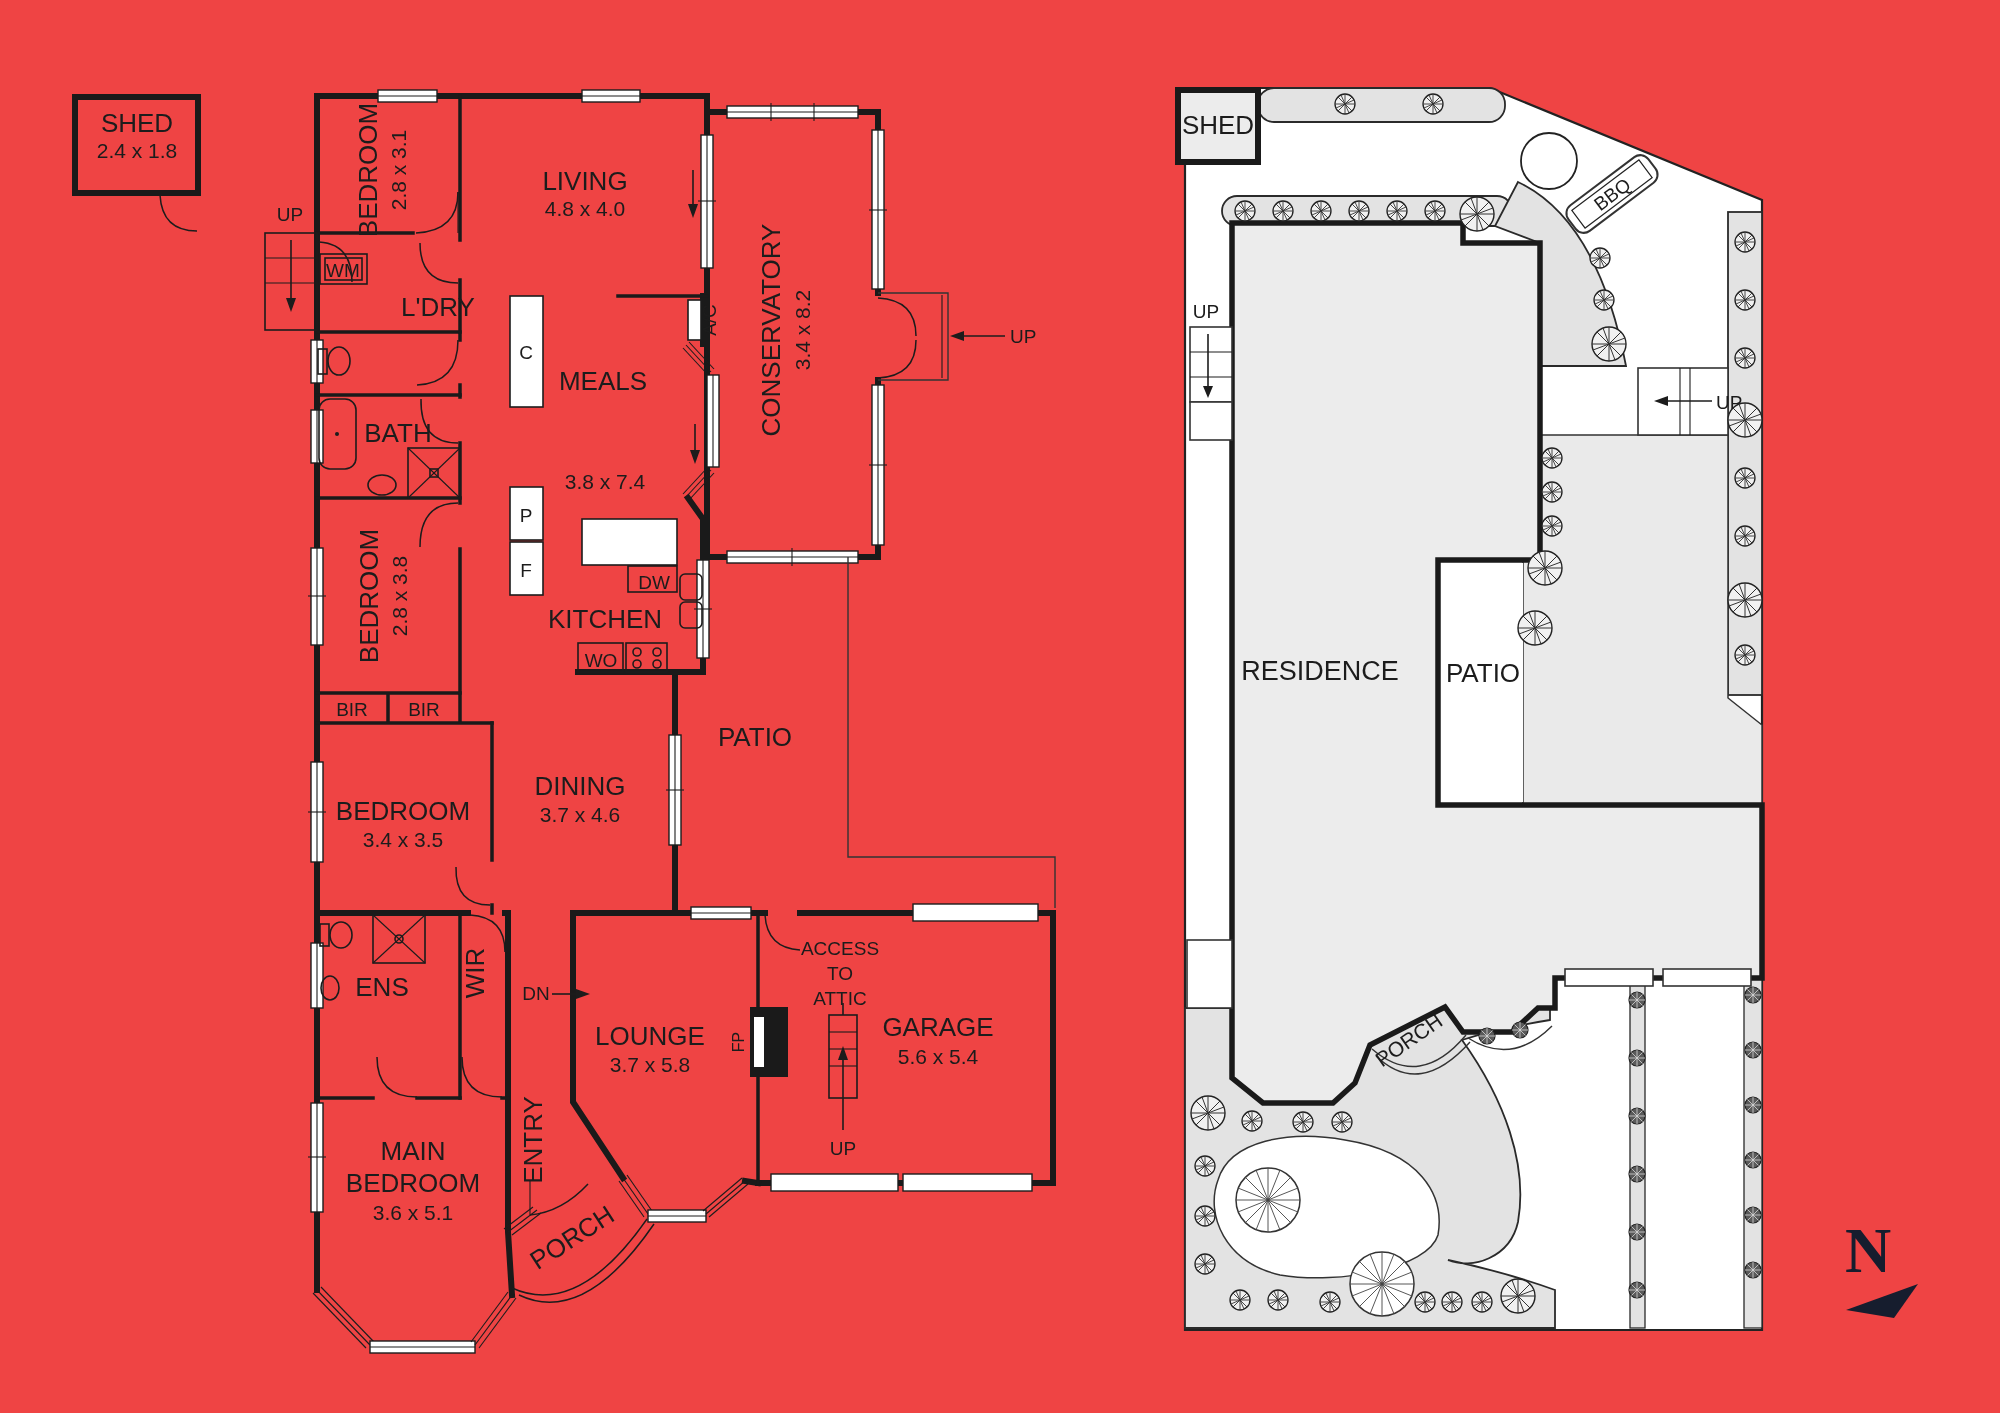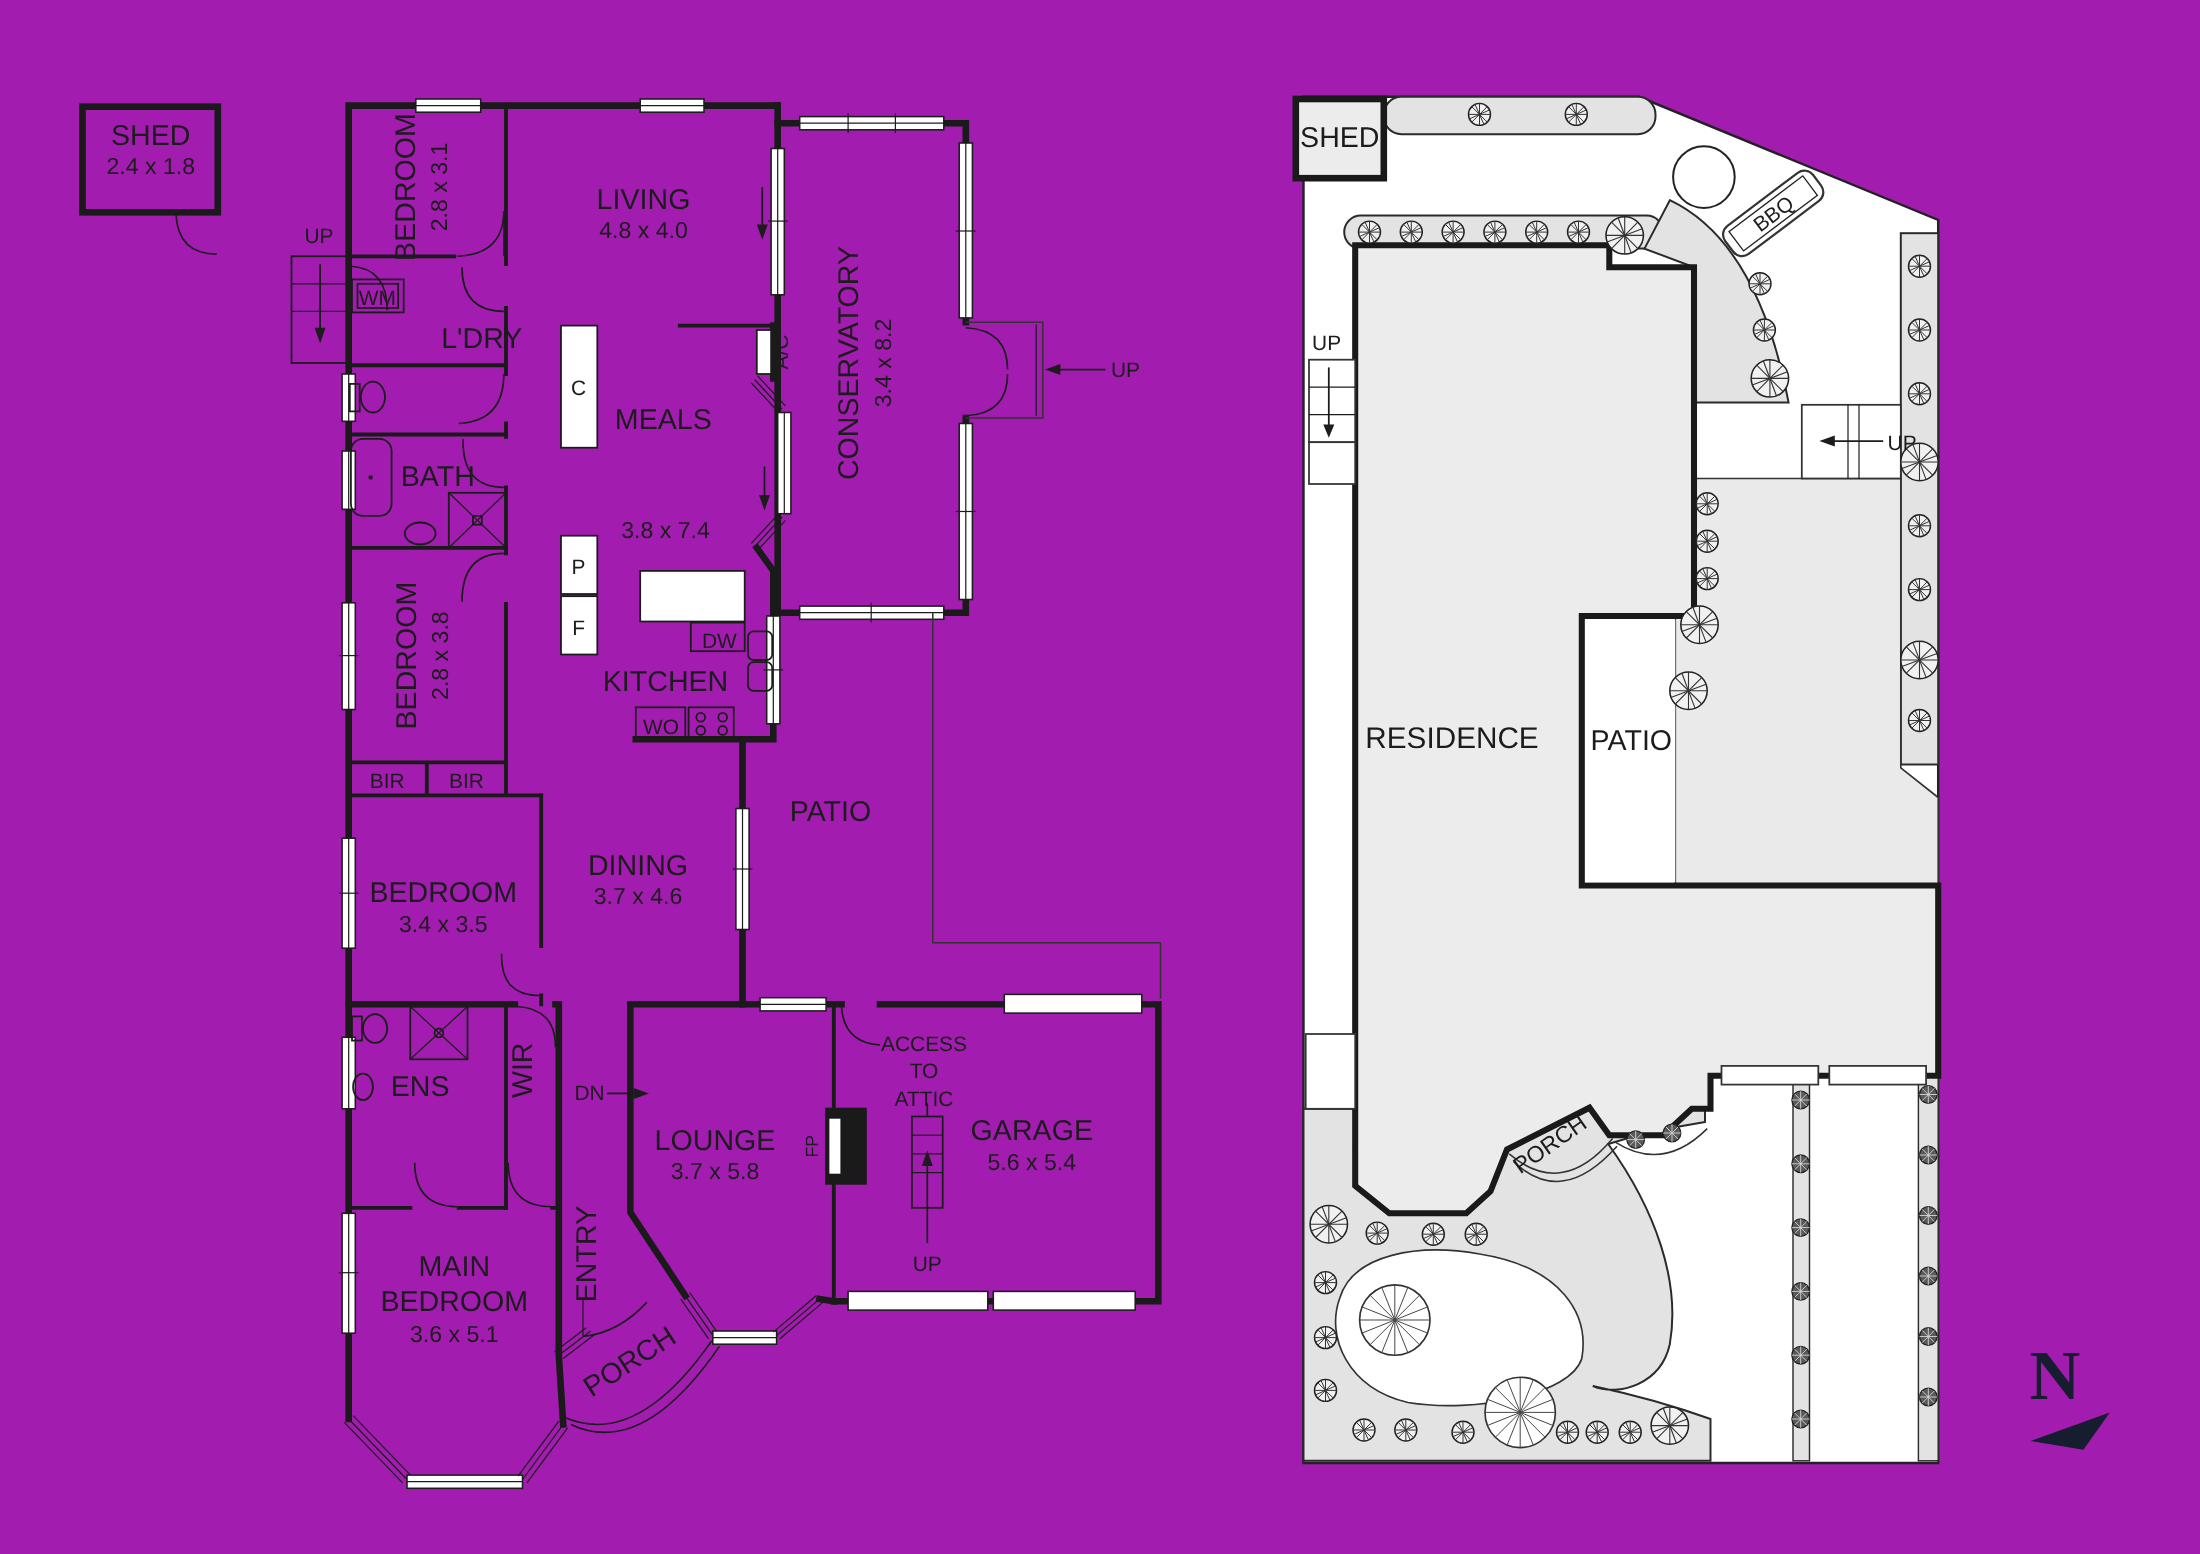--- a/index.html
+++ b/index.html
@@ -1,19 +1,19 @@
 <!DOCTYPE html>
 <html style="--ink: #1c1c1c; --wall: #1a1a1a; --bed: #e3e3e3; --bldg: #ececec; --navy: #161d2e;"><head>
 <meta charset="utf-8">
 <style>
   :root{
     --ink:#1c1c1c; --wall:#1a1a1a; --bed:#e3e3e3; --bldg:#ececec; --pave:#eaeaea; --navy:#161d2e;
   }
   html,body{margin:0;padding:0;background:#fff;}
-  .canvas{width:2000px;height:1413px;position:relative;background:#a21caf;}
+  .canvas{width:2000px;height:1413px;position:relative;background:#ef4444;}
   svg{display:block;font-family:"Liberation Sans", sans-serif;}
   text{fill:var(--ink);}
   .room{font-size:26px;}
   .dims{font-size:21px;}
   .small{font-size:19px;}
   .tiny{font-size:16px;}
   .big{font-size:27px;}
   .wx{fill:none;stroke:var(--wall);stroke-width:6;stroke-linecap:square;}
   .wi{fill:none;stroke:var(--wall);stroke-width:3.5;stroke-linecap:square;}
   .fx{fill:none;stroke:var(--ink);stroke-width:1.6;}

